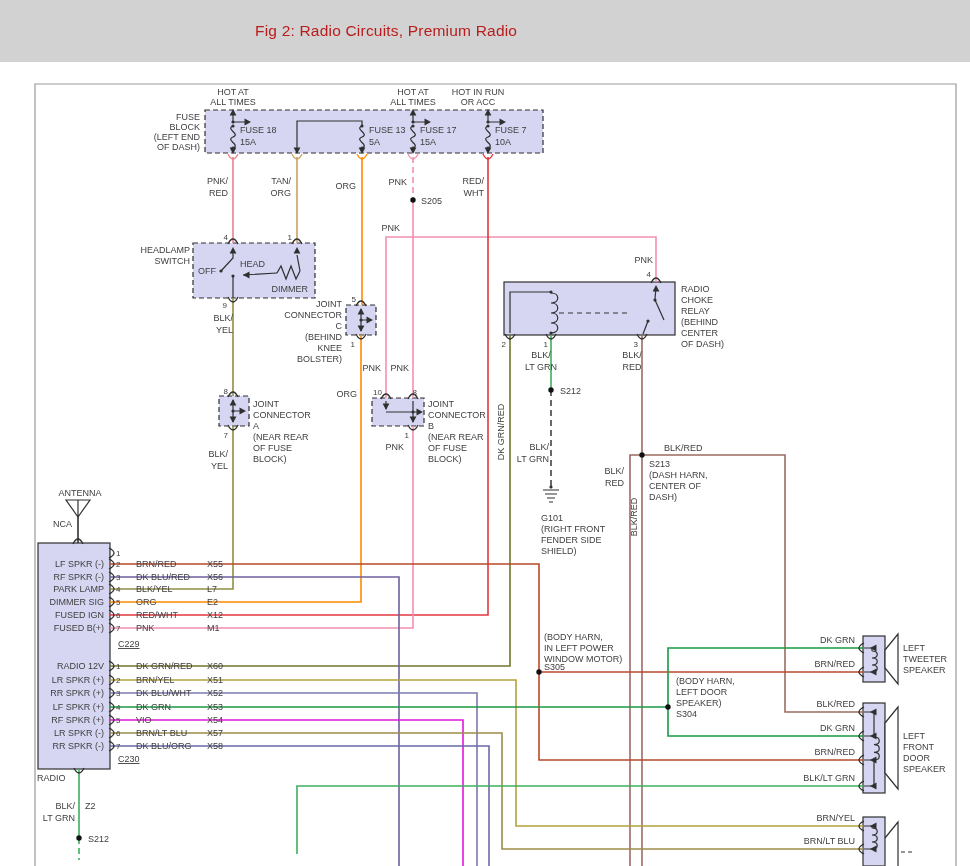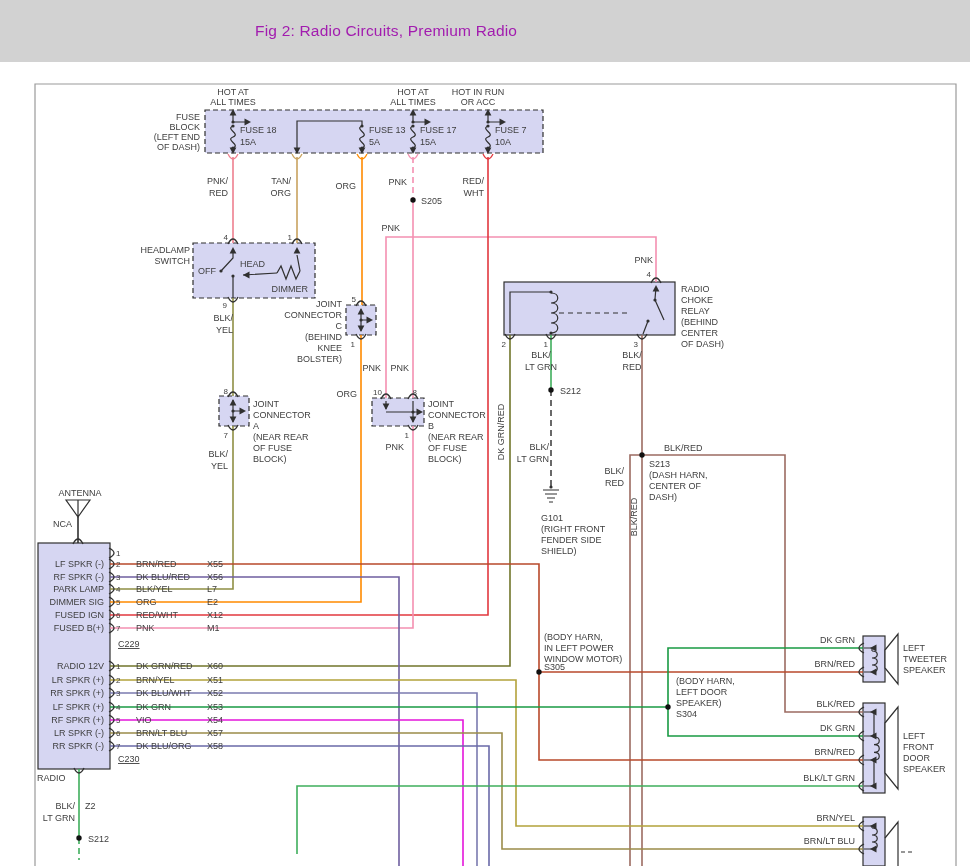--- a/index.html
+++ b/index.html
@@ -8,21 +8,21 @@
   .titlebar{position:absolute;top:0;left:0;width:970px;height:62px;}
   .title{position:absolute;left:255px;top:22px;font-size:15.5px;letter-spacing:.2px;}
   svg{position:absolute;top:0;left:0;}
   svg text{font-family:"Liberation Sans",sans-serif;}
 </style>
 </head>
 <body>
 
 <div class="page">
   <div class="titlebar" style="background: rgb(210, 210, 210);">
-    <span class="title" style="color: #a21caf;">Fig 2: Radio Circuits, Premium Radio</span>
+    <span class="title" style="color: #b91c1c;">Fig 2: Radio Circuits, Premium Radio</span>
   </div>
   <svg id="diagram" width="970" height="866" viewBox="0 0 970 866">
       <path d="M35,866 L35,84 L956,84 L956,866" stroke="#9a9a9a" fill="none" stroke-width="1.2"></path>
       <rect x="205" y="110" width="338" height="43" fill="#d6d6f2" stroke="#2f2f2f" stroke-width="1.2" stroke-dasharray="5 3"></rect>
       <rect x="193" y="243" width="122" height="55" fill="#d6d6f2" stroke="#2f2f2f" stroke-width="1.2" stroke-dasharray="5 3"></rect>
       <rect x="346" y="305" width="30" height="30" fill="#d6d6f2" stroke="#2f2f2f" stroke-width="1.2" stroke-dasharray="5 3"></rect>
       <rect x="219" y="396" width="30" height="30" fill="#d6d6f2" stroke="#2f2f2f" stroke-width="1.2" stroke-dasharray="5 3"></rect>
       <rect x="372" y="398" width="52" height="28" fill="#d6d6f2" stroke="#2f2f2f" stroke-width="1.2" stroke-dasharray="5 3"></rect>
       <rect x="504" y="282" width="171" height="53" fill="#d6d6f2" stroke="#2f2f2f" stroke-width="1.2"></rect>
       <rect x="38" y="543" width="72" height="226" fill="#d6d6f2" stroke="#2f2f2f" stroke-width="1.2"></rect>

